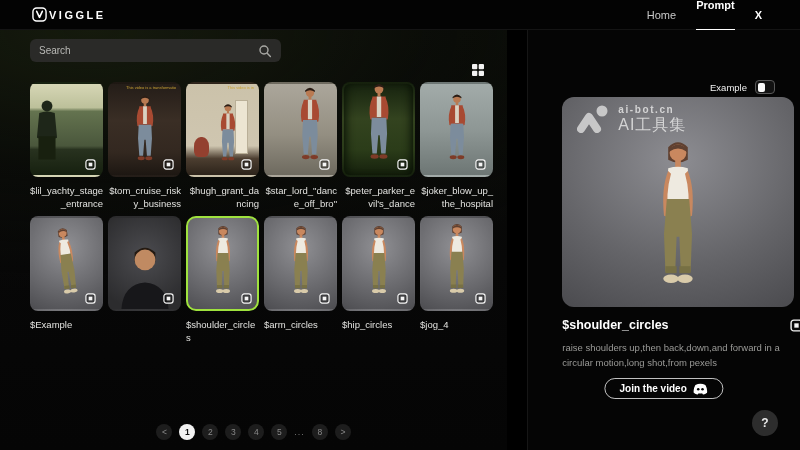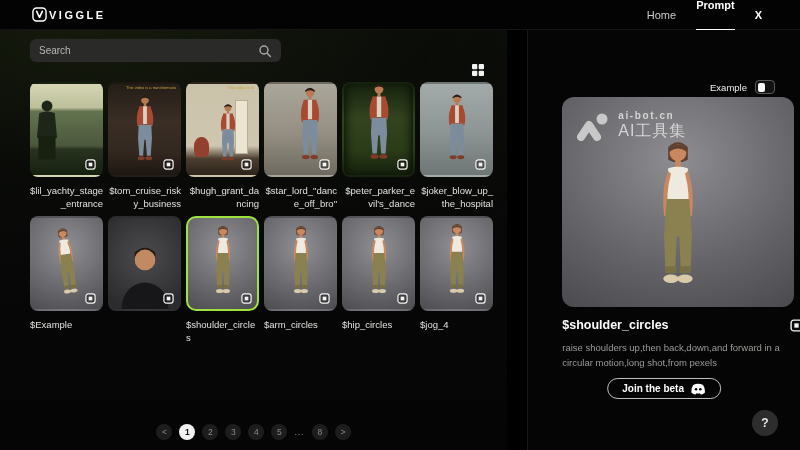--- a/index.html
+++ b/index.html
@@ -69,21 +69,21 @@
   .example-row { position:absolute; top:50px; right:25px; display:flex; align-items:center; gap:8px; }
   .example-label { color:#f0f0f0; font-size:9.5px; }
   .toggle { width:20px; height:14px; background:#121212; border:1px solid #585858;
     border-radius:4px; position:relative; cursor:pointer; }
   .toggle-knob { position:absolute; left:2px; top:1.5px; width:7px; height:9px;
     background:#fafafa; border-radius:2px; }
 
   .preview-card { position:absolute; top:67px; left:34px; width:232px; height:210px;
     border-radius:12px; overflow:hidden;
     background:radial-gradient(ellipse 200px 170px at 50% 30%, #8d8d92 0%, #646468 62%, #4d4d51 100%); }
-  .watermark { position:absolute; top:13px; left:14px; display:flex; align-items:flex-end;
+  .watermark { position:absolute; top:7px; left:14px; display:flex; align-items:flex-start;
     gap:8px; opacity:.92; }
   .wm-text .wm-line1 { color:#dcdcdc; font-size:10px; font-weight:bold; letter-spacing:1.6px; }
   .wm-text .wm-line2 { color:#dcdcdc; font-size:16px; font-weight:normal; letter-spacing:1px; }
   .preview-fig { position:absolute; left:50%; transform:translateX(-50%); bottom:3px; }
 
   .preview-title-row { position:absolute; top:288px; left:34px; width:241px;
     display:flex; justify-content:space-between; align-items:center; }
   .preview-title { color:#fff; font-size:12.5px; font-weight:bold; }
   .title-copy { width:13px; height:13px; cursor:pointer; }
   .preview-desc { position:absolute; top:310px; left:34px; width:232px;
@@ -374,21 +374,21 @@
 
     <div class="preview-title-row">
       <span class="preview-title">$shoulder_circles</span>
       <svg class="title-copy">
           <use href="#copy"></use>
         </svg>
     </div>
     <div class="preview-desc">raise shoulders up,then back,down,and forward in a circular motion,long shot,from pexels</div>
 
     <button class="join-btn">
-      <span>Join the beta</span>
+      <span>Join the video</span>
       <svg width="16" height="12">
           <use href="#discord"></use>
         </svg>
     </button>
 
     <div class="help-btn">?</div>
   </div>
 </div>
 
 </body></html>

